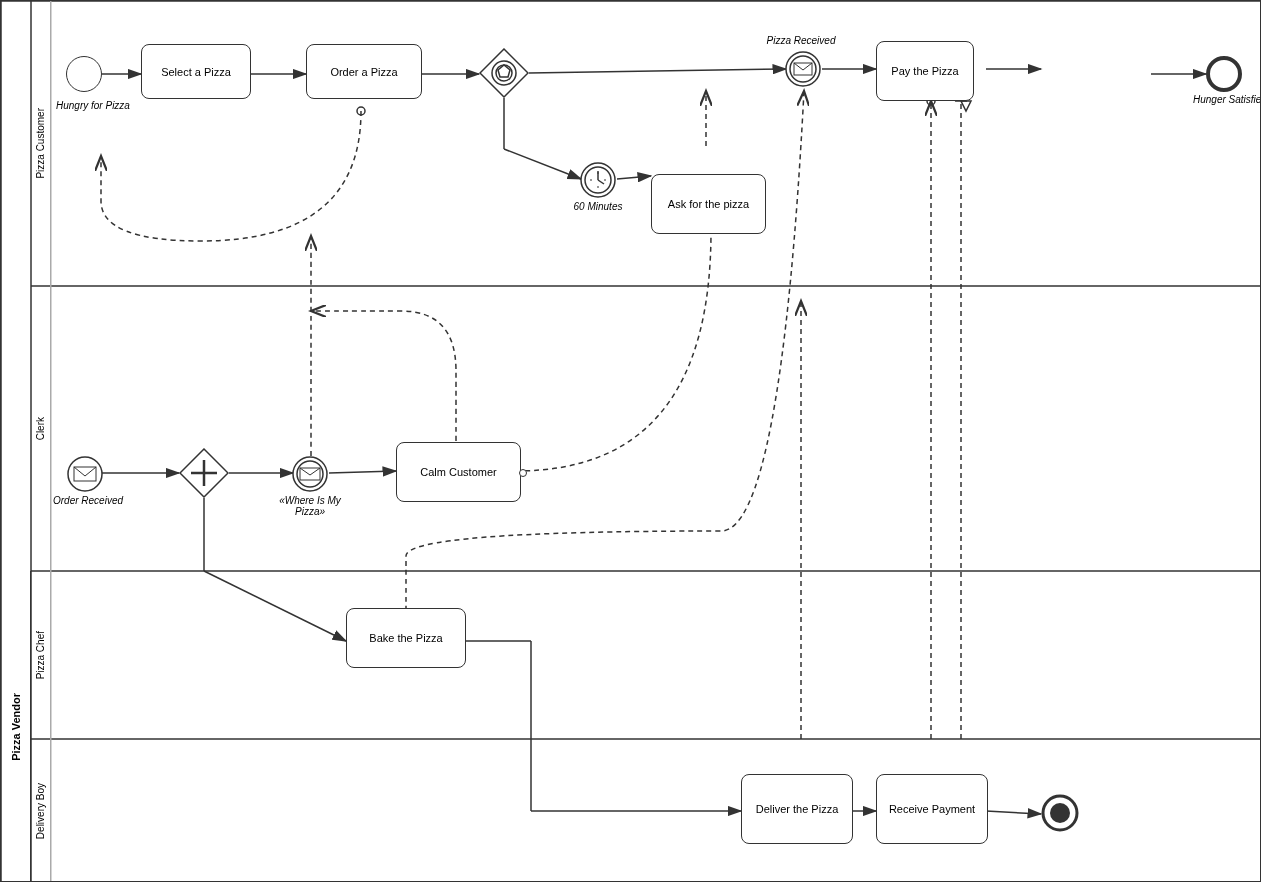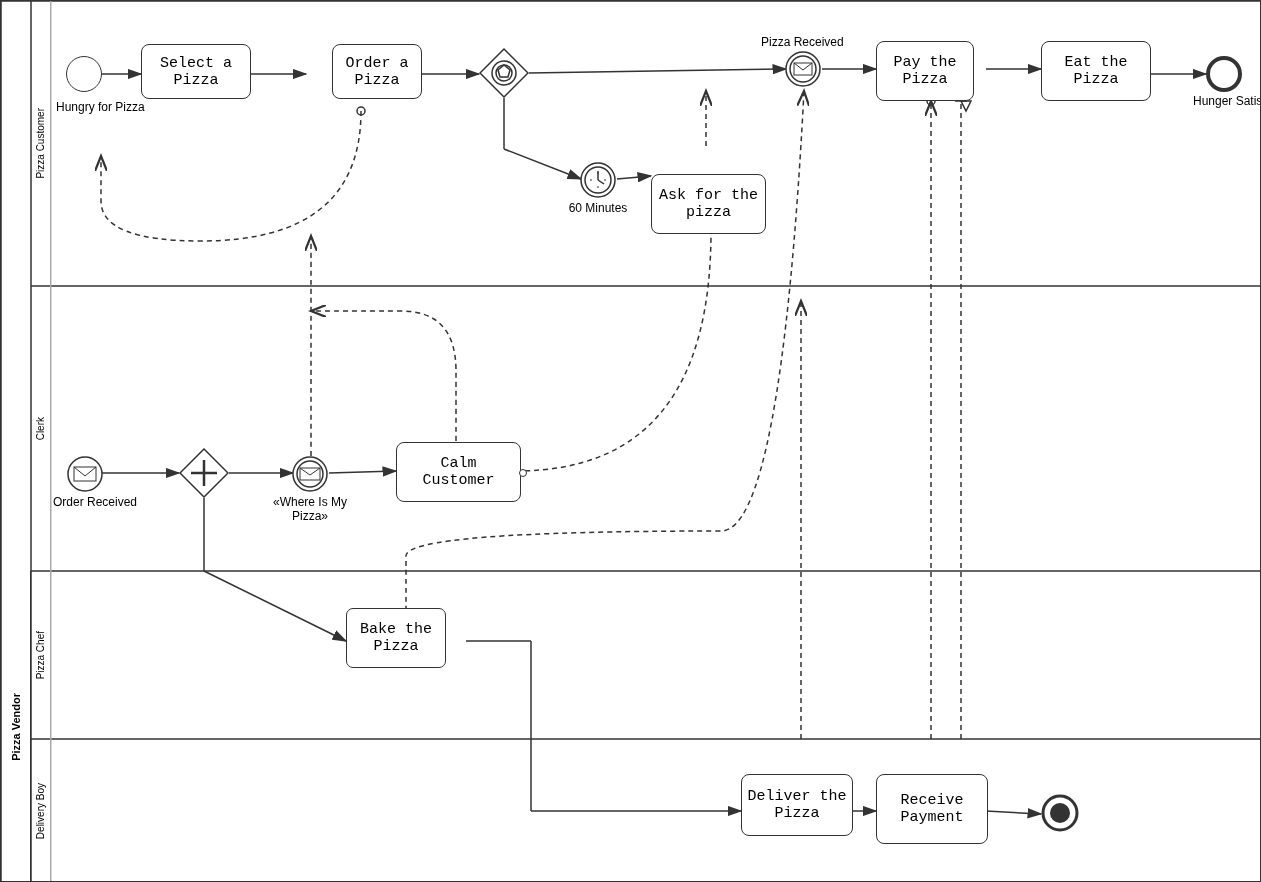--- a/index.html
+++ b/index.html
@@ -21,23 +21,22 @@
 
     
     .task {
       border: 1.5px solid #333;
       border-radius: 8px;
       background: #fff;
       display: flex;
       align-items: center;
       justify-content: center;
       text-align: center;
-      font-size: 15px;
+      font-size: 11px;
       padding: 4px;
-      font-family: Liberation Mono, monospace;
     }
 
     
     .start-event {
       border: 1.5px solid #333;
       border-radius: 50%;
       background: #fff;
       display: flex;
       align-items: center;
       justify-content: center;
@@ -58,22 +57,23 @@
       position: absolute;
       top: 0; left: 0;
       width: 100%;
       height: 100%;
       pointer-events: none;
     }
 
     .element-label {
       position: absolute;
       text-align: center;
-      font-size: 12px;
+      font-size: 10px;
       white-space: nowrap;
+      font-style: italic;
     }
   </style>
 </head>
 <body>
 
 <div class="diagram-container">
 
   <svg class="arrows-svg">
     <defs>
 
@@ -197,21 +197,21 @@
   </div>
 
   <div class="bpmn-element start-event" style="left:65px; top:55px; width:36px; height:36px;">
   </div>
   <div class="element-label" style="left:55px; top:93px; width:60px;margin-top:6px;">Hungry for Pizza</div>
 
   <div class="bpmn-element task" style="left:140px; top:43px; width:110px; height:55px;">
     <span>Select a Pizza</span>
   </div>
 
-  <div class="bpmn-element task" style="left:305px; top:43px; width:90px; height:55px;margin-left:26px;">
+  <div class="bpmn-element task" style="left:305px; top:43px; width:116px; height:55px;">
     <span>Order a Pizza</span>
   </div>
 
   <div style="position:absolute; left:478px; top:47px; width:50px; height:50px;">
     <svg width="50" height="50">
       <polygon points="25,1 49,25 25,49 1,25" fill="white" stroke="#333" stroke-width="1.5"></polygon>
       <circle cx="25" cy="25" r="12" fill="none" stroke="#333" stroke-width="1.5"></circle>
       <circle cx="25" cy="25" r="8" fill="none" stroke="#333" stroke-width="1.5"></circle>
 
       <polygon points="25,17 31,22 29,29 21,29 19,22" fill="none" stroke="#333" stroke-width="1.5"></polygon>
@@ -228,23 +228,20 @@
     </svg>
   </div>
   <div class="element-label" style="left:760px; top:34px; width:80px; text-align:center;">
     <span>Pizza Received</span>
   </div>
 
   <div class="bpmn-element task" style="left:875px; top:40px; width:98px; height:60px;">
     <span>Pay the Pizza</span>
   </div>
 
-  <div class="bpmn-element task" style="left:1040px; top:40px; width:110px; height:60px;">
-    <span>Eat the Pizza</span>
-  </div>
 
   <div class="bpmn-element end-event" style="left:1205px; top:55px; width:36px; height:36px;">
   </div>
   <div class="element-label" style="left:1192px; top:93px; width:65px;">Hunger Satisfied</div>
 
   <div style="position:absolute; left:578px; top:160px; width:38px; height:38px;">
     <svg width="38" height="38">
       <circle cx="19" cy="19" r="17" fill="white" stroke="#333" stroke-width="1.5"></circle>
       <circle cx="19" cy="19" r="13" fill="white" stroke="#333" stroke-width="1.5"></circle>
 
@@ -291,25 +288,25 @@
   </div>
   <div class="element-label" style="left:268px; top:494px; width:82px; text-align:center;">«Where Is My<br>Pizza»</div>
 
   <div class="bpmn-element task" style="left:395px; top:441px; width:125px; height:60px;text-align:center;">
     <span>Calm Customer</span>
 
   </div>
 
   <div style="position:absolute; left:518px; top:468px; width:8px; height:8px; border-radius:50%; border:1.5px solid #333; background:white;"></div>
 
-  <div class="bpmn-element task" style="left:345px; top:607px; width:100px; height:60px;border-radius:7px;">
+  <div class="bpmn-element task" style="left:345px; top:607px; width:120px; height:60px;">
     <span>Bake the Pizza</span>
   </div>
 
-  <div class="bpmn-element task" style="left:740px; top:773px; width:112px; height:62px;">
+  <div class="bpmn-element task" style="left:740px; top:773px; width:112px; height:70px;">
     <span>Deliver the Pizza</span>
   </div>
 
   <div class="bpmn-element task" style="left:875px; top:773px; width:112px; height:70px;">
     <span>Receive Payment</span>
   </div>
 
   <div style="position:absolute; left:1040px; top:793px; width:38px; height:38px;">
     <svg width="38" height="38">
       <circle cx="19" cy="19" r="17" fill="white" stroke="#333" stroke-width="3"></circle>

